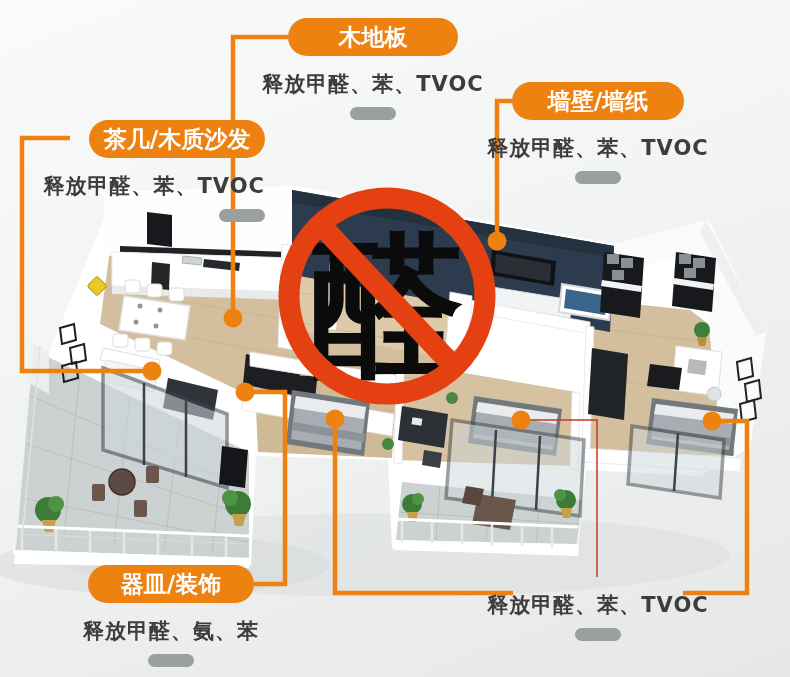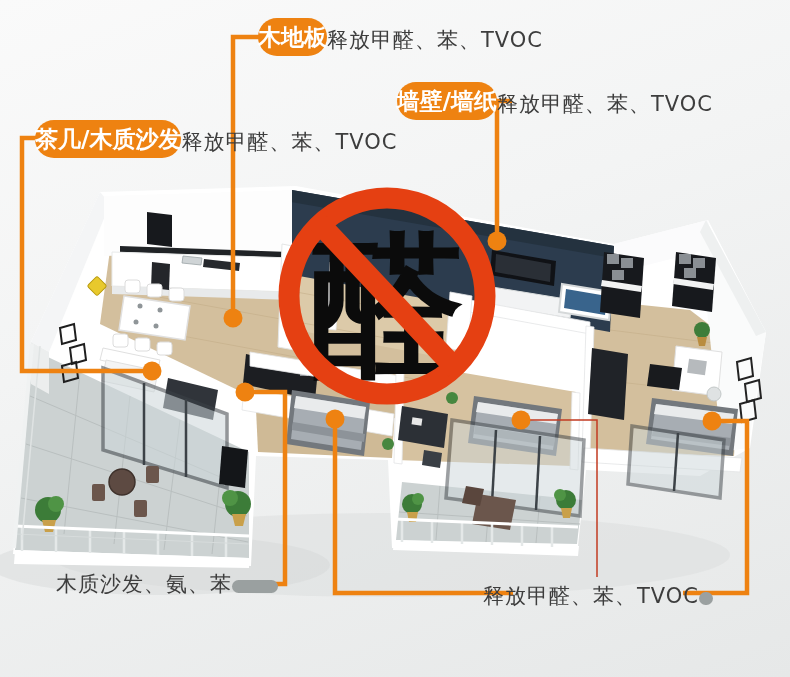--- a/index.html
+++ b/index.html
@@ -6,39 +6,39 @@
   body{
     font-family:"DejaVu Sans","Liberation Sans",sans-serif;
     background:#eceeee;
   }
   .stage{
     position:relative;width:790px;height:677px;margin:0 auto;overflow:hidden;
     background:linear-gradient(160deg,#fafafa 0%,#f3f4f4 40%,#e6e8e8 100%);
   }
   .plan-svg{position:absolute;left:0;top:0;width:790px;height:677px;}
   .label{
-    position:absolute;width:230px;display:flex;flex-direction:row;
+    position:absolute;width:230px;display:flex;flex-direction:column;
     align-items:center;text-align:center;z-index:5;
   }
   .pill{
     height:38px;line-height:38px;border-radius:20px;
     background:#ee8211;color:#ffffff;font-weight:700;font-size:23px;
     box-sizing:border-box;white-space:nowrap;
   }
   .subtitle{
-    margin-top:5px;font-size:21px;color:#3d3d3d;letter-spacing:1px;
-    white-space:nowrap;font-weight:400;
+    margin-top:14px;font-size:21px;color:#3d3d3d;letter-spacing:1px;
+    white-space:nowrap;font-weight:700;
   }
   .gray-dash{
     margin-top:9px;width:46px;height:13px;border-radius:7px;background:#9aa0a0;
   }
   .w170{width:170px}.w172{width:172px}.w176{width:176px}.w166{width:166px}
   .lbl-floor{left:258px;top:18px;}
   .lbl-wall{left:483px;top:82px;justify-content:flex-end;}
-  .lbl-sofa{left:35px;top:120px;}
+  .lbl-sofa{left:35px;top:120px;align-items:flex-end;}
   .lbl-decor{left:56px;top:565px;}
   .lbl-bed{left:483px;top:577px;}
 </style>
 </head>
 <body>
 
 <div class="stage">
 
   <svg class="plan-svg" viewBox="0 0 790 677" xmlns="http://www.w3.org/2000/svg">
 
@@ -345,21 +345,22 @@
     <div class="gray-dash"></div>
   </div>
 
   <div class="label lbl-sofa">
     <div class="pill w176">茶几/木质沙发</div>
     <div class="subtitle">释放甲醛、苯、TVOC</div>
     <div class="gray-dash"></div>
   </div>
 
   <div class="label lbl-decor">
-    <div class="subtitle">木质沙发、氨、苯</div>
+    <div class="pill w166">器皿/装饰</div>
+    <div class="subtitle">释放甲醛、氨、苯</div>
     <div class="gray-dash"></div>
   </div>
 
   <div class="label lbl-bed">
     <div class="subtitle">释放甲醛、苯、TVOC</div>
     <div class="gray-dash"></div>
   </div>
 
 </div>
 

